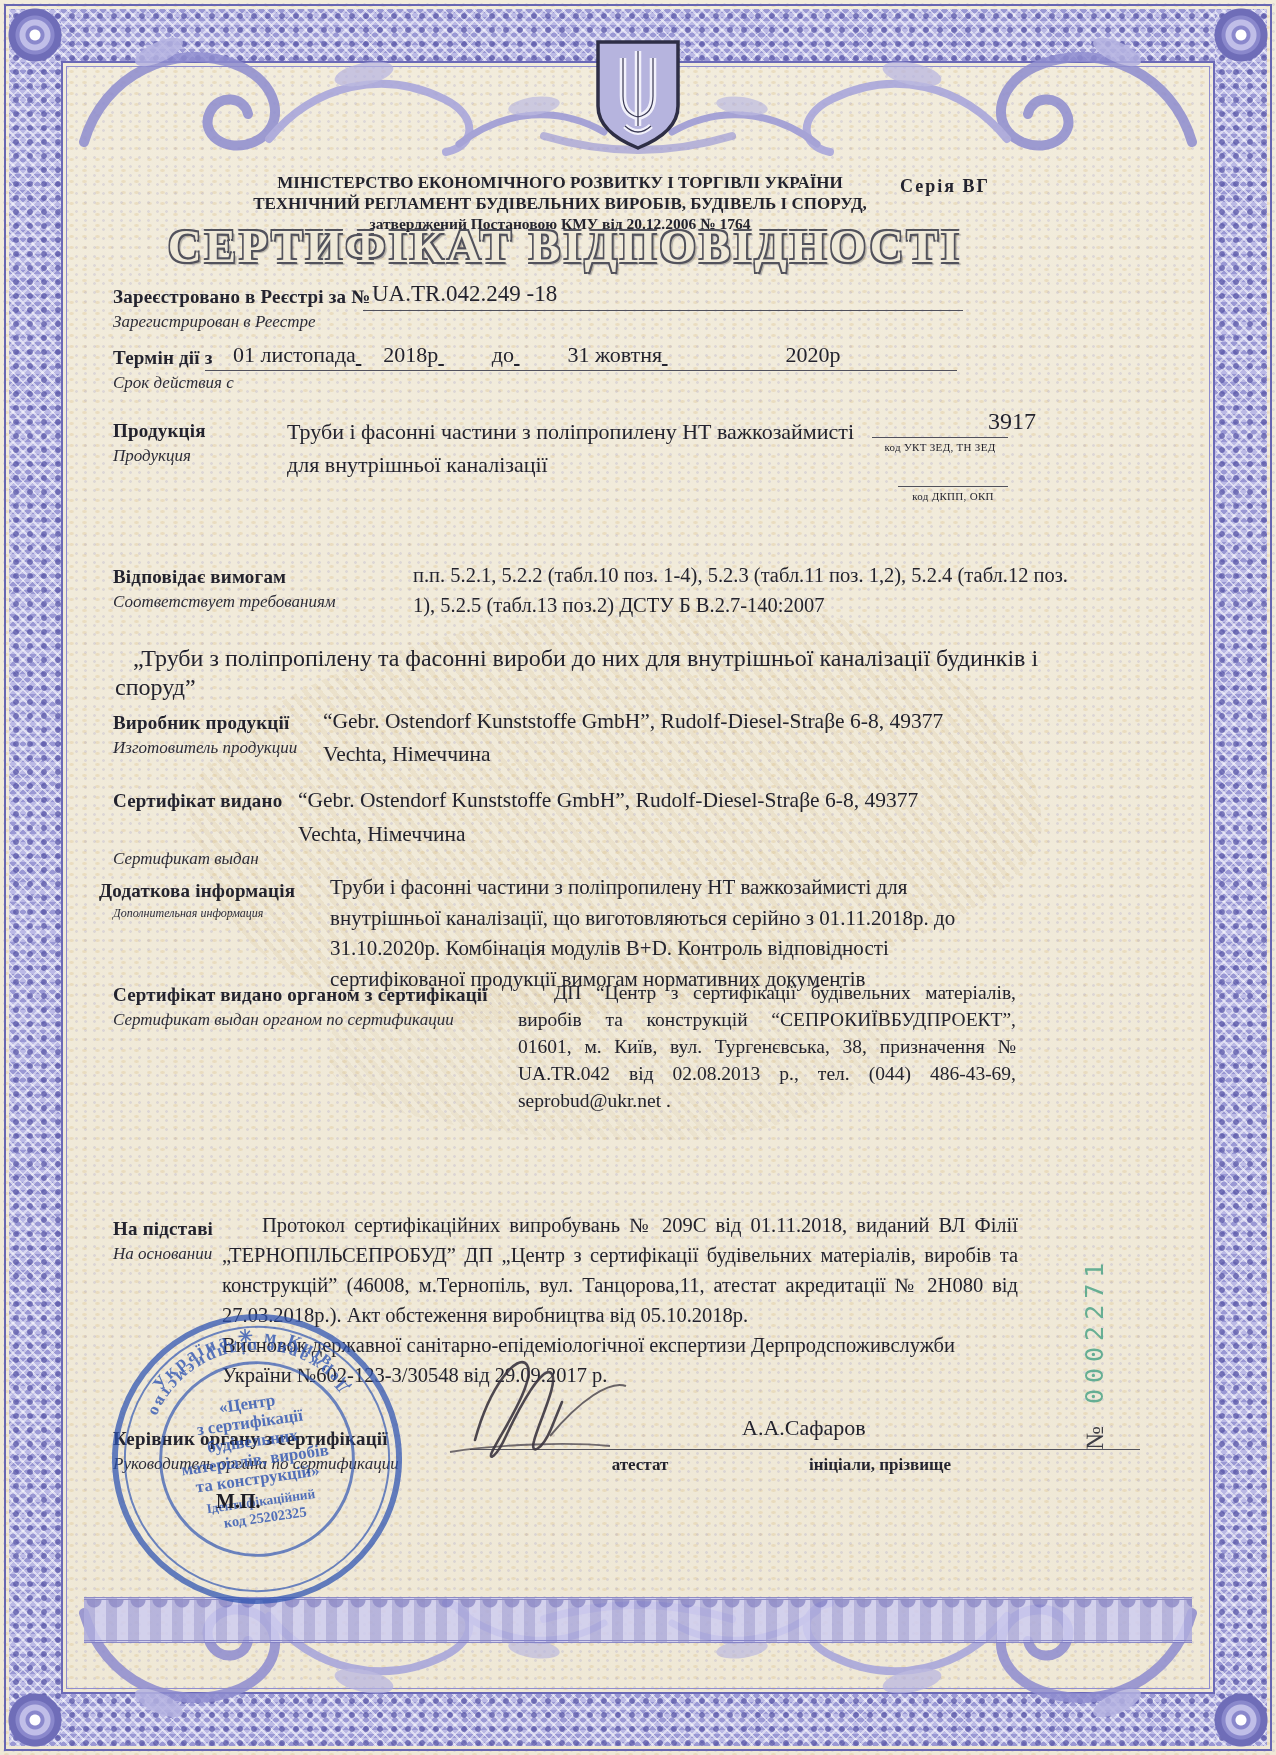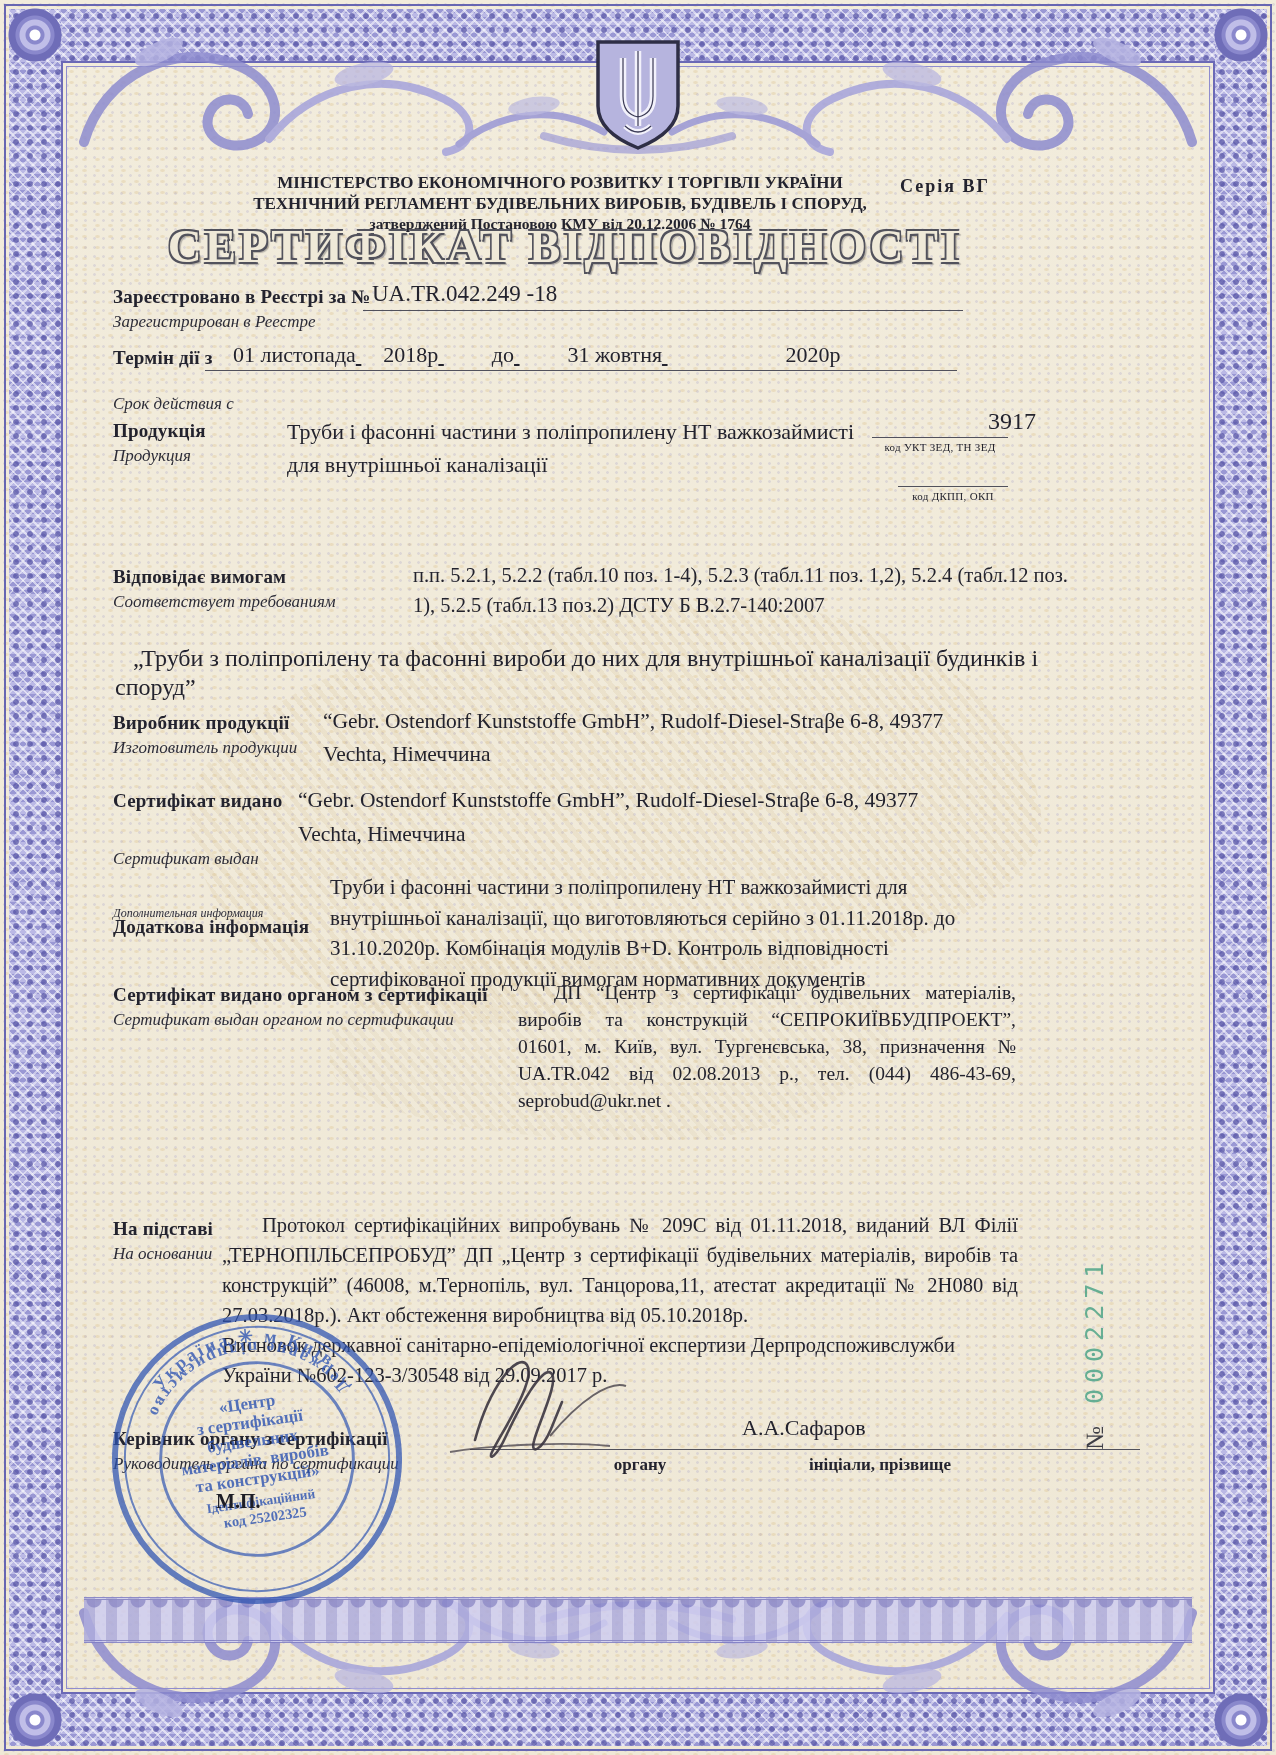--- a/index.html
+++ b/index.html
@@ -137,21 +137,21 @@
   </div>
   <div class="abs series">Серія  ВГ</div>
   <div class="abs title">СЕРТИФІКАТ ВІДПОВІДНОСТІ</div>
 
   <div class="abs lbl" style="left:113px; top:286px;">Зареєстровано в Реєстрі за №</div>
   <div class="abs lbl-ru" style="left:113px; top:312px;">Зарегистрирован в Реестре</div>
   <div class="abs val" style="left:372px; top:281px; font-size:23px;">UA.TR.042.249 -18</div>
   <div class="u-line" style="left:363px; top:310px; width:600px;"></div>
 
   <div class="abs lbl" style="left:113px; top:347px;">Термін дії з</div>
-  <div class="abs lbl-ru" style="left:113px; top:394px;">Срок действия с</div>
+  <div class="abs lbl-ru" style="left:113px; top:373px;">Срок действия с</div>
   <div class="abs val term-value" style="left:233px; top:342px; font-size:22px;text-decoration:underline;">
     <span>01 листопада</span>
     <span style="margin-left:22px;">2018р</span>
     <span style="margin-left:48px;">до</span>
     <span style="margin-left:48px;">31 жовтня</span>
     <span style="margin-left:118px;">2020р</span>
   </div>
   <div class="u-line" style="left:205px; top:370px; width:752px;"></div>
 
   <div class="abs lbl" style="left:113px; top:420px;">Продукція</div>
@@ -169,37 +169,37 @@
   <div class="abs val" style="left:115px; top:644px; width:958px; line-height:29px; font-size:24px; text-indent:18px;">„Труби з поліпропілену та фасонні вироби до них для внутрішньої каналізації будинків і споруд”</div>
 
   <div class="abs lbl" style="left:113px; top:712px;">Виробник продукції</div>
   <div class="abs lbl-ru" style="left:113px; top:738px;">Изготовитель продукции</div>
   <div class="abs val" style="left:323px; top:705px; width:670px; line-height:33px;">“Gebr. Ostendorf Kunststoffe GmbH”,  Rudolf-Diesel-Straβe 6-8, 49377 Vechta, Німеччина</div>
 
   <div class="abs lbl" style="left:113px; top:790px;">Сертифікат видано</div>
   <div class="abs lbl-ru" style="left:113px; top:816px;margin-top:33px;">Сертификат выдан</div>
   <div class="abs val" style="left:298px; top:783px; width:680px; line-height:34px;">“Gebr. Ostendorf Kunststoffe GmbH”,  Rudolf-Diesel-Straβe 6-8, 49377 Vechta, Німеччина</div>
 
-  <div class="abs lbl" style="left:113px; top:880px;margin-top:36px;">Додаткова інформація</div>
+  <div class="abs lbl" style="left:99px; top:880px;">Додаткова інформація</div>
   <div class="abs lbl-ru" style="left:113px; top:906px; font-size:12px;">Дополнительная информация</div>
   <div class="abs val" style="left:330px; top:872px; width:668px; line-height:30.5px; font-size:21px;">Труби і фасонні частини з поліпропилену НТ важкозаймисті для внутрішньої каналізації, що виготовляються серійно з 01.11.2018р. до 31.10.2020р. Комбінація модулів B+D. Контроль відповідності сертифікованої продукції вимогам нормативних документів</div>
 
   <div class="abs lbl" style="left:113px; top:984px;">Сертифікат видано органом з сертифікації</div>
   <div class="abs lbl-ru" style="left:113px; top:1010px;">Сертификат выдан органом по сертификации</div>
   <div class="abs val just" style="left:518px; top:979px; width:498px; line-height:27px; font-size:19.5px; text-indent:36px;">ДП “Центр з сертифікації будівельних матеріалів, виробів та конструкцій “СЕПРОКИЇВБУДПРОЕКТ”, 01601, м. Київ, вул. Тургенєвська, 38, призначення № UA.TR.042 від 02.08.2013 р., тел. (044) 486-43-69, seprobud@ukr.net .</div>
 
   <div class="abs lbl" style="left:113px; top:1218px;">На підставі</div>
   <div class="abs lbl-ru" style="left:113px; top:1244px;">На основании</div>
   <div class="abs val just" style="left:222px; top:1210px; width:796px; line-height:30px; font-size:20.5px; text-indent:40px;">Протокол сертифікаційних випробувань № 209С від 01.11.2018, виданий ВЛ Філії „ТЕРНОПІЛЬСЕПРОБУД” ДП „Центр з сертифікації будівельних матеріалів, виробів та конструкцій” (46008, м.Тернопіль, вул. Танцорова,11, атестат акредитації № 2Н080 від 27.03.2018р.). Акт обстеження виробництва від 05.10.2018р.</div>
   <div class="abs val" style="left:222px; top:1330px; width:796px; line-height:30px; font-size:20.5px;">Висновок державної санітарно-епідеміологічної експертизи Дерпродспоживслужби України №602-123-3/30548 від  29.09.2017 р.</div>
 
   <div class="abs lbl" style="left:113px; top:1428px;">Керівник органу з сертифікації</div>
   <div class="abs lbl-ru" style="left:113px; top:1454px;">Руководитель органа по сертификации</div>
   <div class="u-line" style="left:470px; top:1449px; width:670px;"></div>
-  <div class="abs sig-caption" style="left:560px; top:1455px; width:160px; text-align:center;">органу</div>
+  <div class="abs sig-caption" style="left:560px; top:1455px; width:160px; text-align:center;">атестат</div>
   <div class="abs val" style="left:742px; top:1415px; font-size:22px;">А.А.Сафаров</div>
   <div class="abs sig-caption" style="left:691px; top:1455px; width:260px; text-align:right;">ініціали, прізвище</div>
   <div class="abs mp">М.П.</div>
 
   <svg class="sig-svg" viewBox="0 0 280 125">
     <path d="M45,100 C60,45 88,12 97,25 C107,40 70,95 62,112 C58,121 66,118 76,96 C90,66 112,26 121,33 C130,40 108,84 104,101 C100,116 112,110 121,89 L132,62" fill="none" stroke="#3b3540" stroke-width="2.6" stroke-linecap="round" opacity=".9"></path>
     <path d="M20,112 C70,104 140,102 180,106" fill="none" stroke="#3b3540" stroke-width="1.8" opacity=".7"></path>
     <path d="M120,96 C150,60 180,40 196,46" fill="none" stroke="#3b3540" stroke-width="2" opacity=".75"></path>
   </svg>
 

